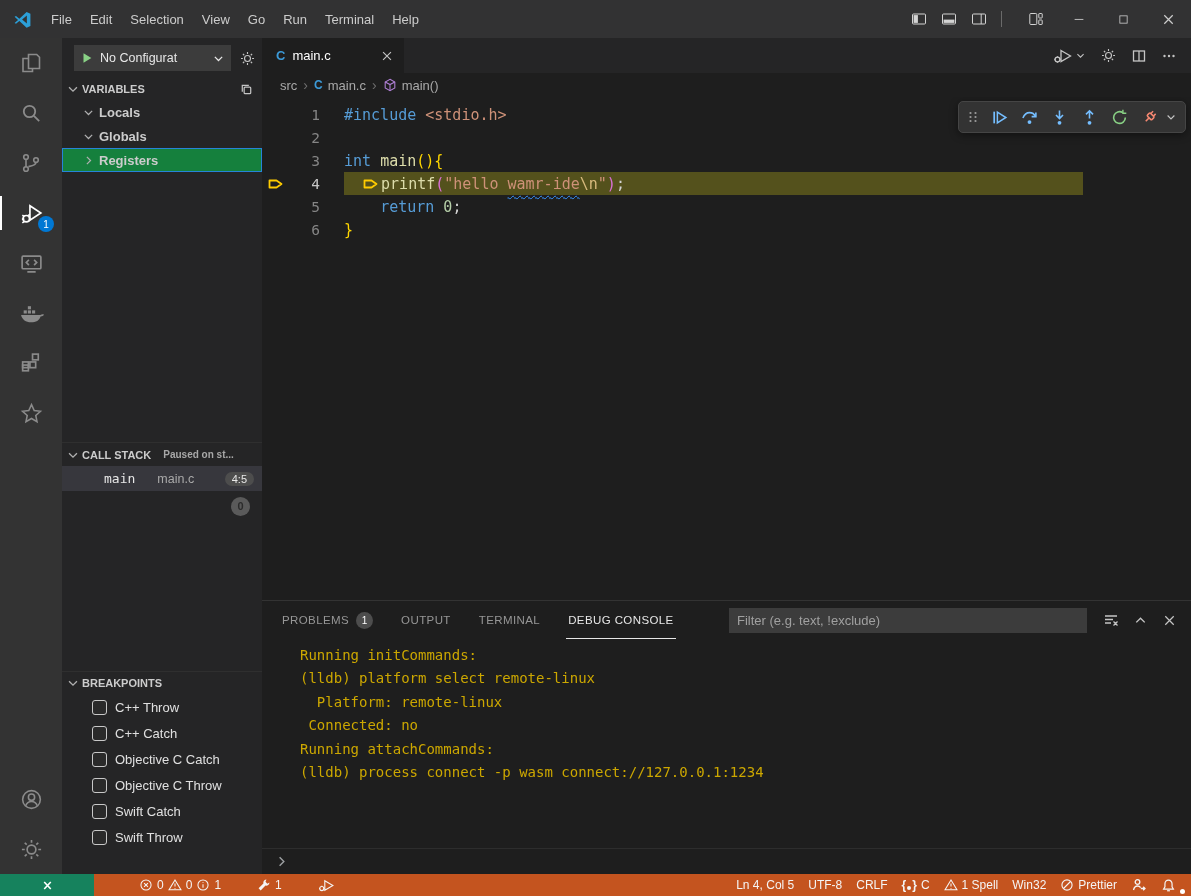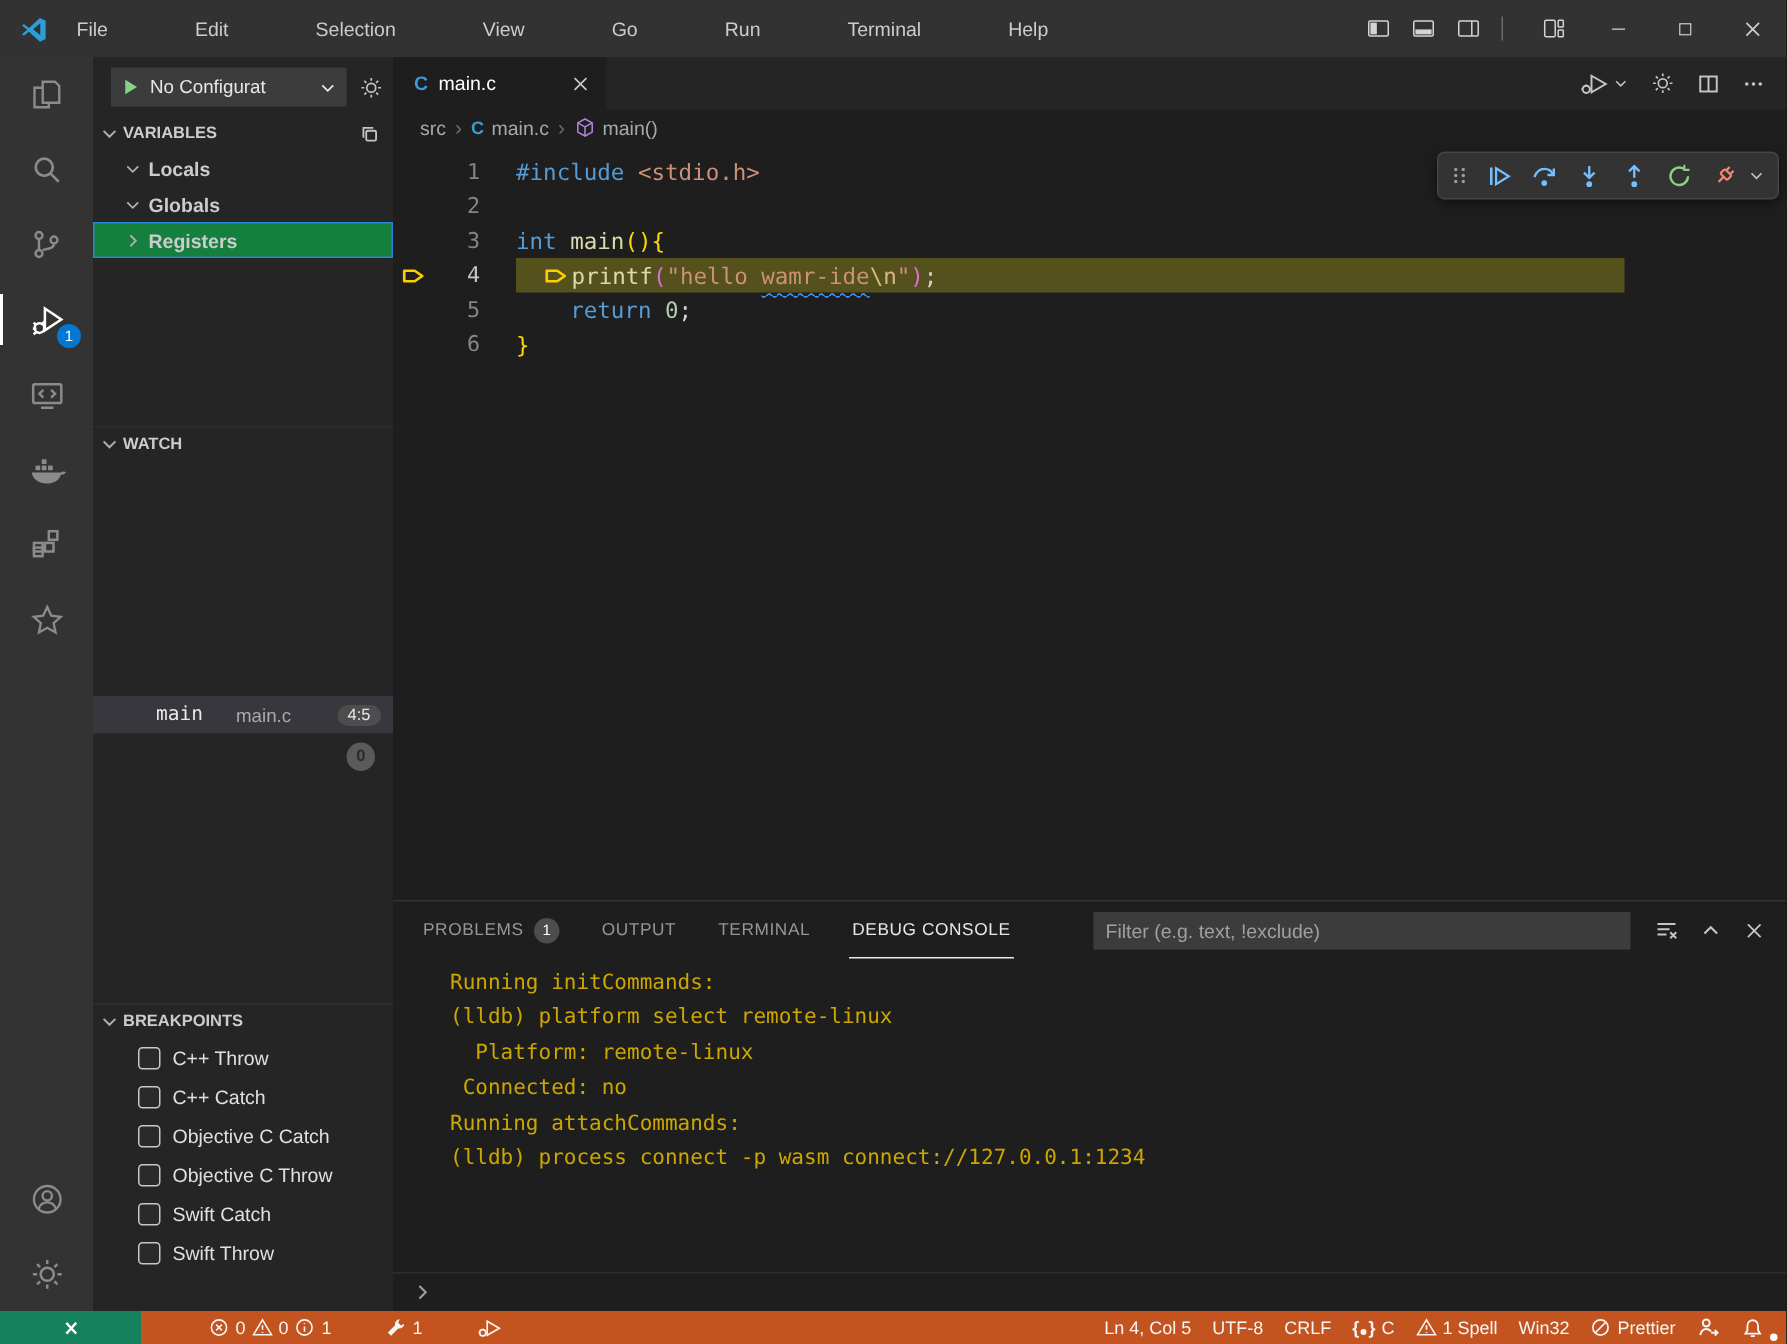--- a/index.html
+++ b/index.html
@@ -7,21 +7,21 @@
   #app {
     position:relative; width:1191px; height:896px; overflow:hidden;
     background:#1e1e1e; font-family:"Liberation Sans",sans-serif; color:#cccccc;
     font-size:13px; -webkit-font-smoothing:antialiased;
   }
   svg { display:block; }
 
   
   .titlebar { position:absolute; top:0; left:0; right:0; height:38px; background:#323233; display:flex; align-items:center; }
   .vscode-logo { margin:0 10px 0 13px; flex:none; }
-  .menus { display:flex; align-items:center; height:100%;gap:40px; }
+  .menus { display:flex; align-items:center; height:100%; }
   .menu-item { padding:0 9px; height:100%; display:flex; align-items:center; color:#cccccc; font-size:13px; cursor:default; }
   .win-title { position:absolute; left:50%; transform:translateX(-50%); margin-left:55px; color:#cbcbcb; font-size:12.5px; white-space:nowrap; }
   .titlebar-right { margin-left:auto; display:flex; align-items:center; height:100%; }
   .layout-icons { display:flex; align-items:center; gap:14px; color:#d4d4d4; margin-right:12px; }
   .tb-sep { width:1px; height:16px; background:#6a6a6a; margin:0 12px 0 0; }
   .win-btn { width:45px; height:38px; display:flex; align-items:center; justify-content:center; color:#cccccc; }
 
   
   .activitybar { position:absolute; top:38px; left:0; width:62px; bottom:22px; background:#333333; display:flex; flex-direction:column; }
   .ab-item { position:relative; height:50px; display:flex; align-items:center; justify-content:center; color:#8b8b8b; }
@@ -474,30 +474,31 @@
           <span class="chev">
             <svg width="13" height="13">
               <use href="#i-chevright"></use>
             </svg>
           </span>
           <span>Registers</span>
         </div>
       </div>
     <div class="sec-body" style="height:112px"></div>
 
-    <div class="sec-header">
+    <div class="sec-body" style="height:158px"></div>
+
+    <div class="sec-header" style="height:24px">
       <span class="chev">
           <svg width="14" height="14">
             <use href="#i-chevdown"></use>
           </svg>
         </span>
-      <span>WATCH</span>
-    </div>
-    <div class="sec-body" style="height:158px"></div>
-
+      <span>CALL STACK</span>
+      <span class="sec-status">Paused on st...</span>
+    </div>
     <div class="frame-row">
       <span class="frame-fn">main</span>
       <span class="frame-file">main.c</span>
       <span class="frame-pos">4:5</span>
     </div>
     <div class="cs-badge-row">
       <span class="cs-badge">0</span>
     </div>
     <div class="sec-body" style="height:150px"></div>
 

